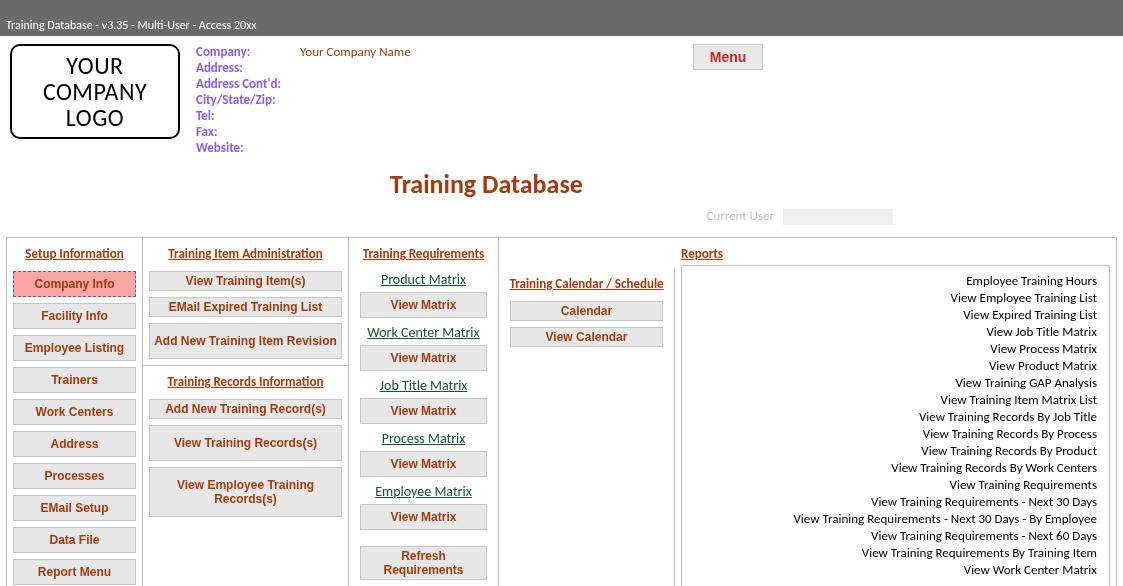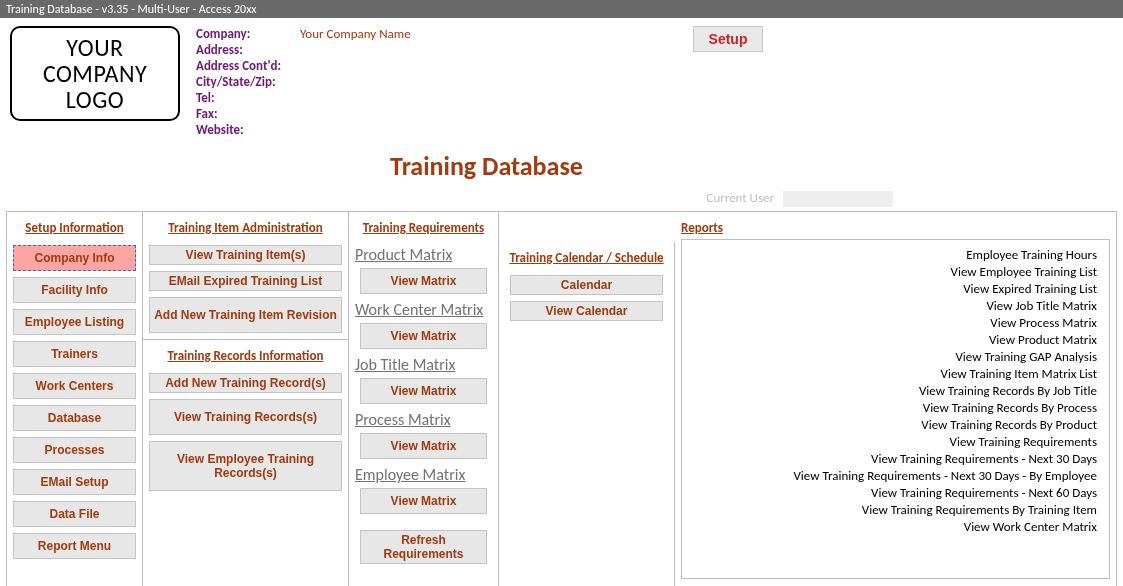--- a/index.html
+++ b/index.html
@@ -6,21 +6,21 @@
     body {
       font-family: Calibri, Arial, sans-serif;
       font-size: 13px;
       background: #ffffff;
       color: #000;
       width: 1123px;
     }
     .title-bar {
       background: #6a6a6a;
       color: #ffffff;
-      padding: 2px 6px;
+      padding: 18px 6px;
       font-size: 12px;
       height: 18px;
       line-height: 14px;
     }
     .header-area {
       display: flex;
       padding: 8px 10px 0 10px;
       position: relative;
     }
     .logo-box {
@@ -37,21 +37,21 @@
       font-weight: 400;
       letter-spacing: 0.5px;
     }
     .company-info {
       margin-left: 16px;
       font-size: 13px;
       line-height: 16px;
     }
     .company-info .row { display: flex; }
     .company-info .lbl {
-      color: #701a75;
+      color: #8b5cf6;
       font-weight: bold;
       width: 100px;
     }
     .company-info .val {
       color: #a23b0f;
       margin-left: 4px;
     }
     .quit-btn {
       position: absolute;
       right: 360px;
@@ -70,21 +70,21 @@
       color: #a23b0f;
       font-size: 26px;
       font-weight: bold;
       margin-top: 12px;
       margin-bottom: 8px;
       margin-left: -150px;
     }
     .current-user-row {
       text-align: right;
       padding-right: 230px;
-      margin-bottom: 4px;
+      margin-bottom: 12px;
       color: #bfbfbf;
       font-size: 13px;
     }
     .current-user-box {
       display: inline-block;
       width: 110px;
       height: 16px;
       background: #eeeeee;
       vertical-align: middle;
       margin-left: 6px;
@@ -127,23 +127,24 @@
       text-align: center;
       line-height: 14px;
     }
     .btn.tall { padding: 10px 4px; }
     .btn.selected {
       border: 1px dashed #3a6db0;
       background: #fca5a5;
     }
     .btn.small { padding: 5px 4px; }
     .sub-link {
-      color: #737373;
+      color: #14532d;
       text-decoration: underline;
-      font-size: 16px;
+      font-size: 14px;
+      text-align: center;
       display: block;
       margin: 6px 0 4px 0;
     }
     .col-req .btn { width: 92%; margin-left: auto; margin-right: auto; }
     .col-cal .btn { width: 94%; margin-left: auto; margin-right: auto; }
     .reports-list {
       border: 1px solid #bfbfbf;
       height: 340px;
       padding: 6px 12px;
       overflow: hidden;
@@ -192,40 +193,40 @@
     <div class="row">
         <span class="lbl">Tel:</span>
       </div>
     <div class="row">
         <span class="lbl">Fax:</span>
       </div>
     <div class="row">
         <span class="lbl">Website:</span>
       </div>
   </div>
-  <button class="quit-btn">Setup</button>
+  <button class="quit-btn">Menu</button>
 </div>
 
 <div class="main-title">Training Database</div>
 
 <div class="current-user-row">
   <span>Current User</span>
   <span class="current-user-box"></span>
 </div>
 
 <div class="panels">
 
   <div class="col col-setup">
     <div class="section-title">Setup Information</div>
     <button class="btn small selected">Company Info</button>
     <button class="btn small">Facility Info</button>
     <button class="btn small">Employee Listing</button>
     <button class="btn small">Trainers</button>
     <button class="btn small">Work Centers</button>
-    <button class="btn small">Database</button>
+    <button class="btn small">Address</button>
     <button class="btn small">Processes</button>
     <button class="btn small">EMail Setup</button>
     <button class="btn small">Data File</button>
     <button class="btn small">Report Menu</button>
   </div>
 
   <div class="col col-admin">
     <div class="section-title">Training Item Administration</div>
     <button class="btn">View Training Item(s)</button>
     <button class="btn">EMail Expired Training List</button>
@@ -266,20 +267,21 @@
       <div>View Employee Training List</div>
       <div>View Expired Training List</div>
       <div>View Job Title Matrix</div>
       <div>View Process Matrix</div>
       <div>View Product Matrix</div>
       <div>View Training GAP Analysis</div>
       <div>View Training Item Matrix List</div>
       <div>View Training Records By Job Title</div>
       <div>View Training Records By Process</div>
       <div>View Training Records By Product</div>
+      <div>View Training Records By Work Centers</div>
       <div>View Training Requirements</div>
       <div>View Training Requirements - Next 30 Days</div>
       <div>View Training Requirements - Next 30 Days - By Employee</div>
       <div>View Training Requirements - Next 60 Days</div>
       <div>View Training Requirements By Training Item</div>
       <div>View Work Center Matrix</div>
     </div>
   </div>
 
 </div>

